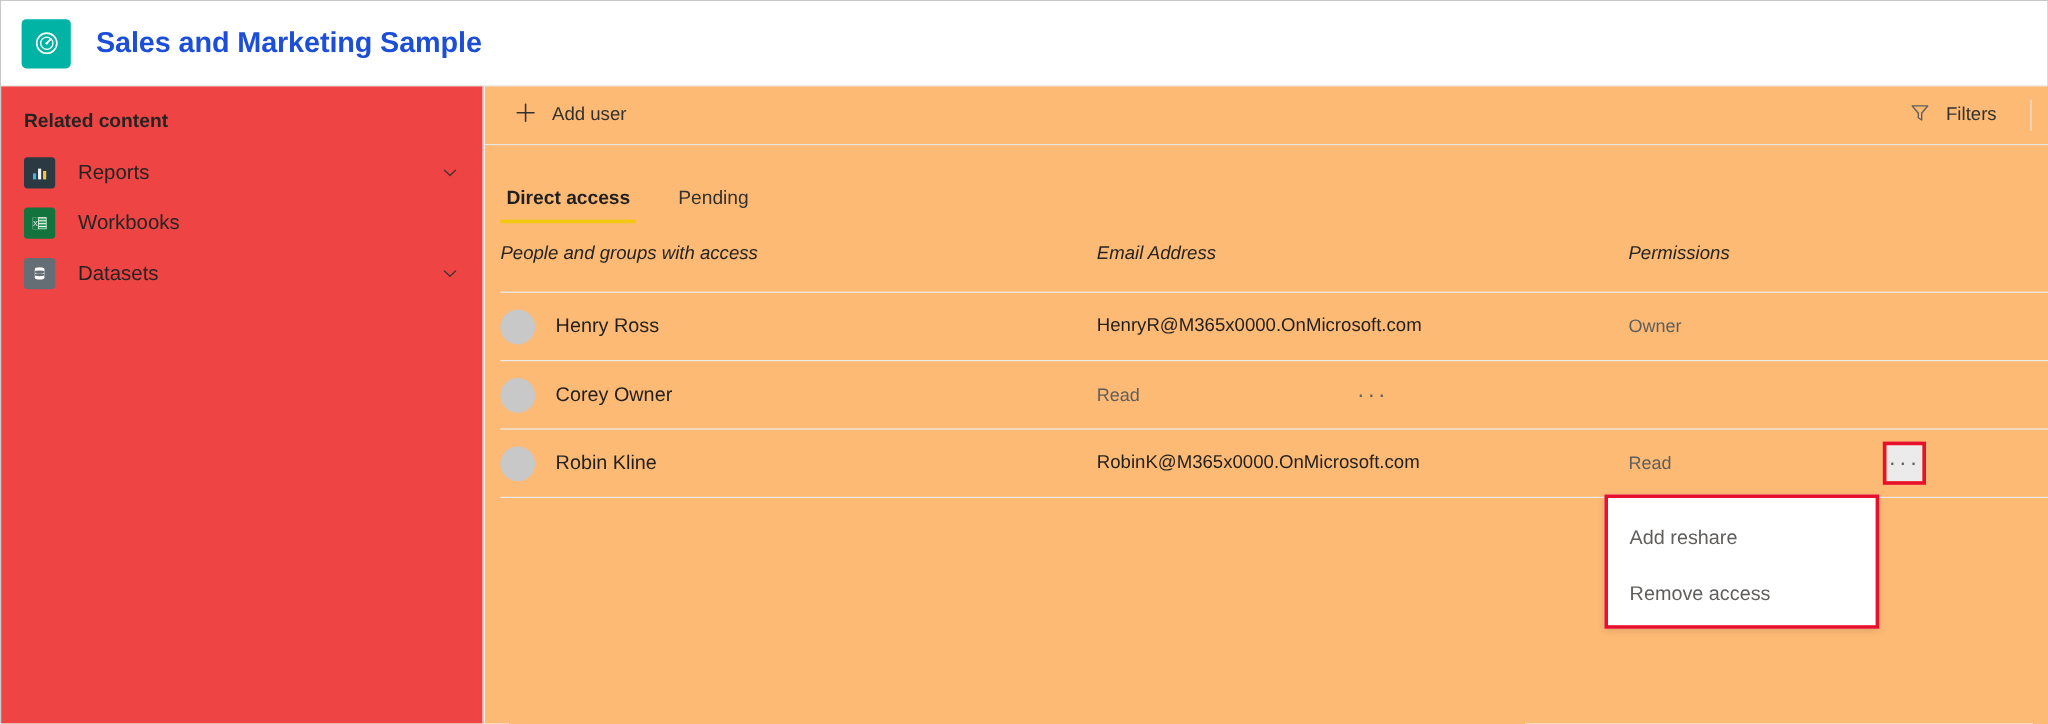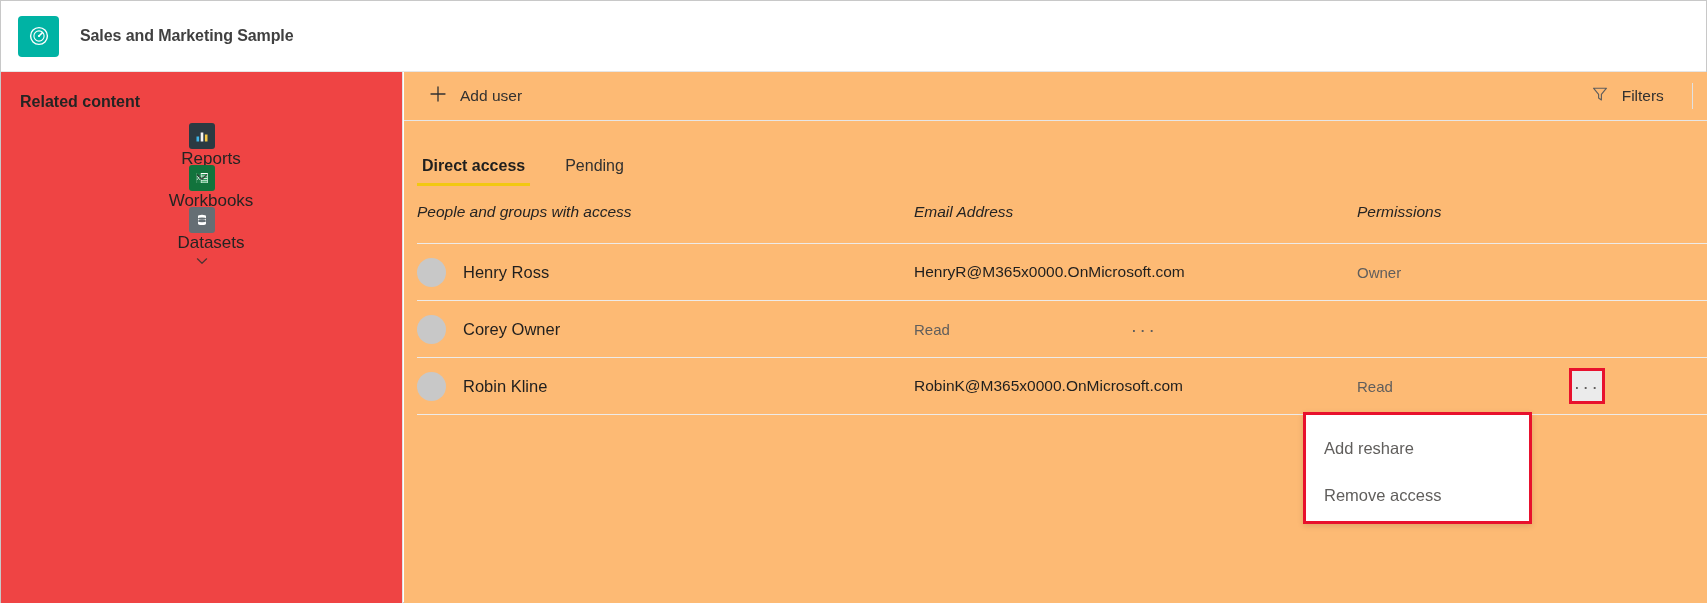--- a/index.html
+++ b/index.html
@@ -35,22 +35,22 @@
     margin-left: 17px;
     border-radius: 4px;
     background: #00b3a4;
     display: flex;
     align-items: center;
     justify-content: center;
     flex: none;
   }
   .app-title {
     margin-left: 21px;
-    font-size: 16px;
-    color: #404040;
+    font-size: 24px;
+    color: #1d4ed8;
     font-weight: 600;
     letter-spacing: -0.1px;
     white-space: nowrap;
   }
 
   
   .sidebar {
     position: absolute;
     left: 0; top: 71px;
     width: 402px;
@@ -65,21 +65,20 @@
     font-weight: 700;
     color: #252423;
   }
   .nav-list { margin-top: 12px; }
   .nav-item {
     display: flex;
     align-items: center;
     height: 42px;
     padding: 0 19px 0 19px;
     cursor: pointer;
-    flex-direction: column;
   }
   .nav-icon {
     width: 26px; height: 26px;
     border-radius: 3px;
     display: flex;
     align-items: center;
     justify-content: center;
     flex: none;
   }
   .nav-icon.reports   { background: #2b3a42; }
@@ -227,21 +226,21 @@
   }
   .ellipsis-btn.highlight {
     background: #ebebeb;
     outline: 3px solid #e8112d;
   }
   .ellipsis-btn.hidden { visibility: hidden; }
 
   
   .ctx-menu {
     position: absolute;
-    left: 1302px;
+    left: 1336px;
     top: 411px;
     width: 229px;
     height: 112px;
     background: #ffffff;
     border: 3px solid #e8112d;
     box-shadow: 0 2px 6px rgba(0,0,0,.12);
     padding-top: 10px;
     z-index: 20;
   }
   .ctx-item {

